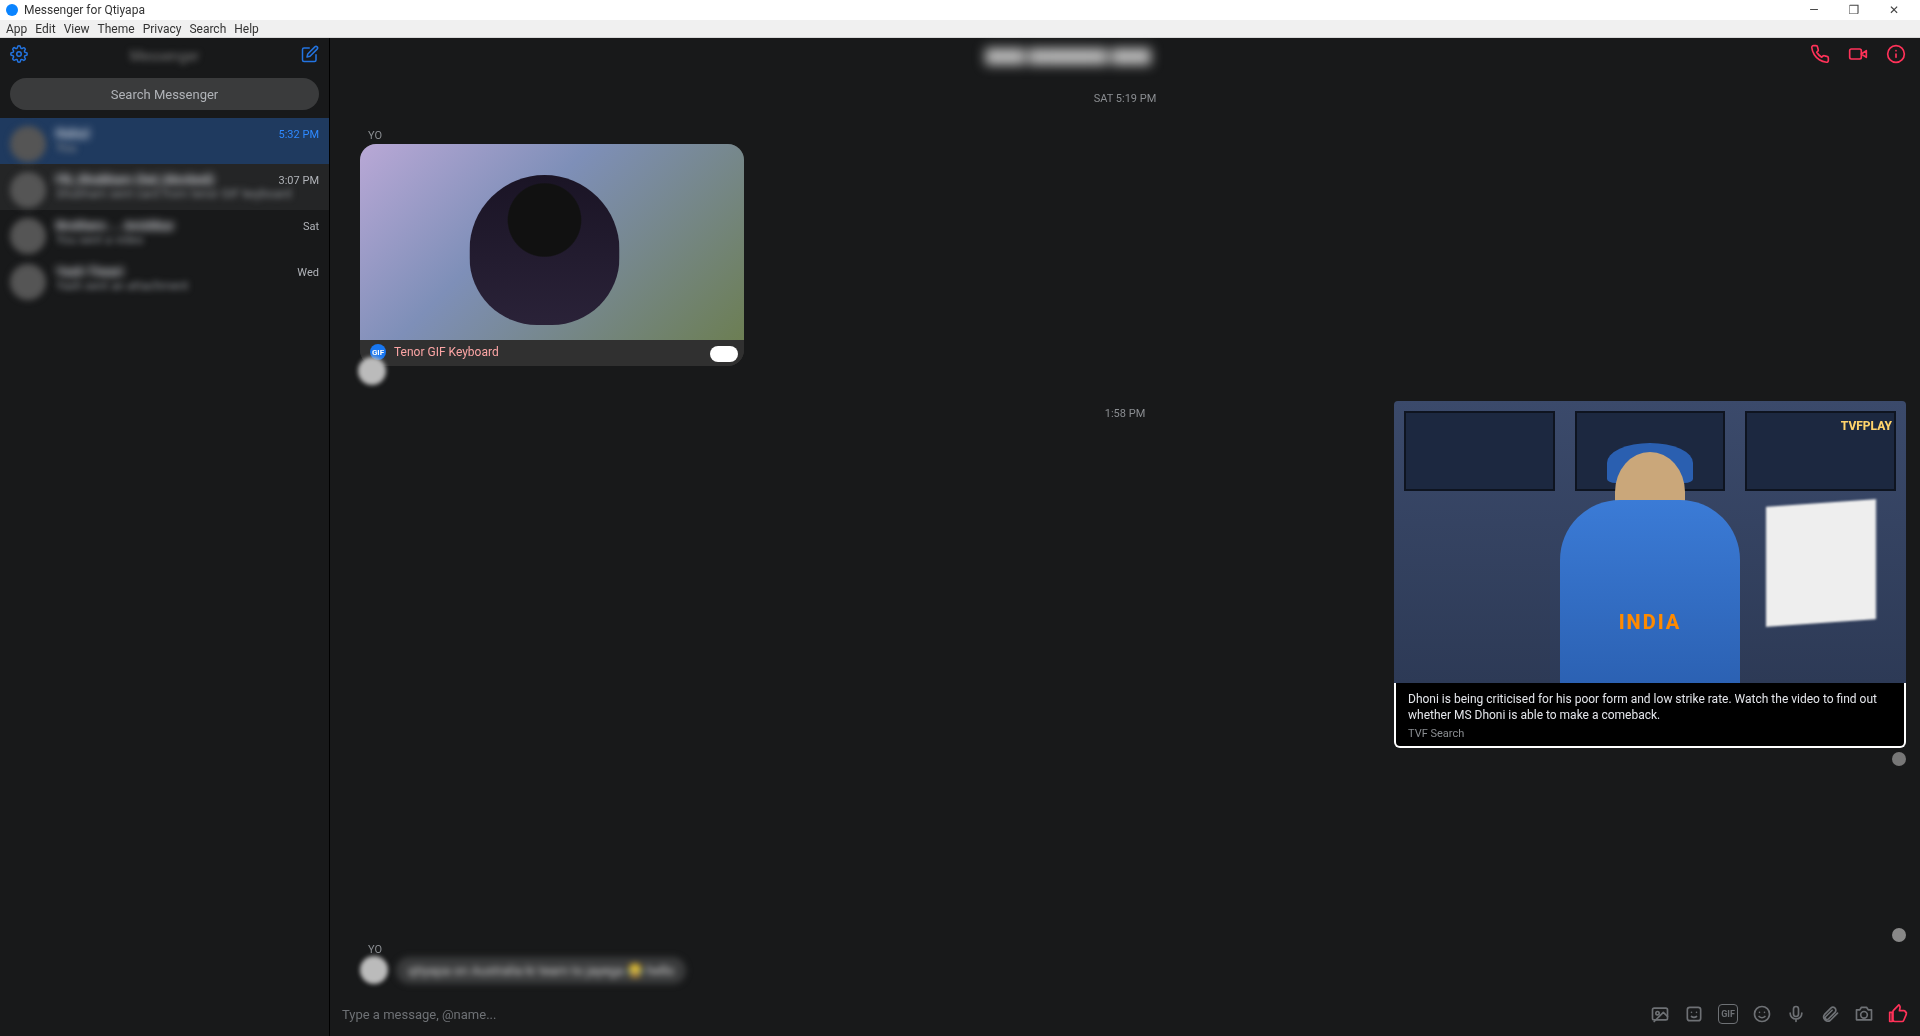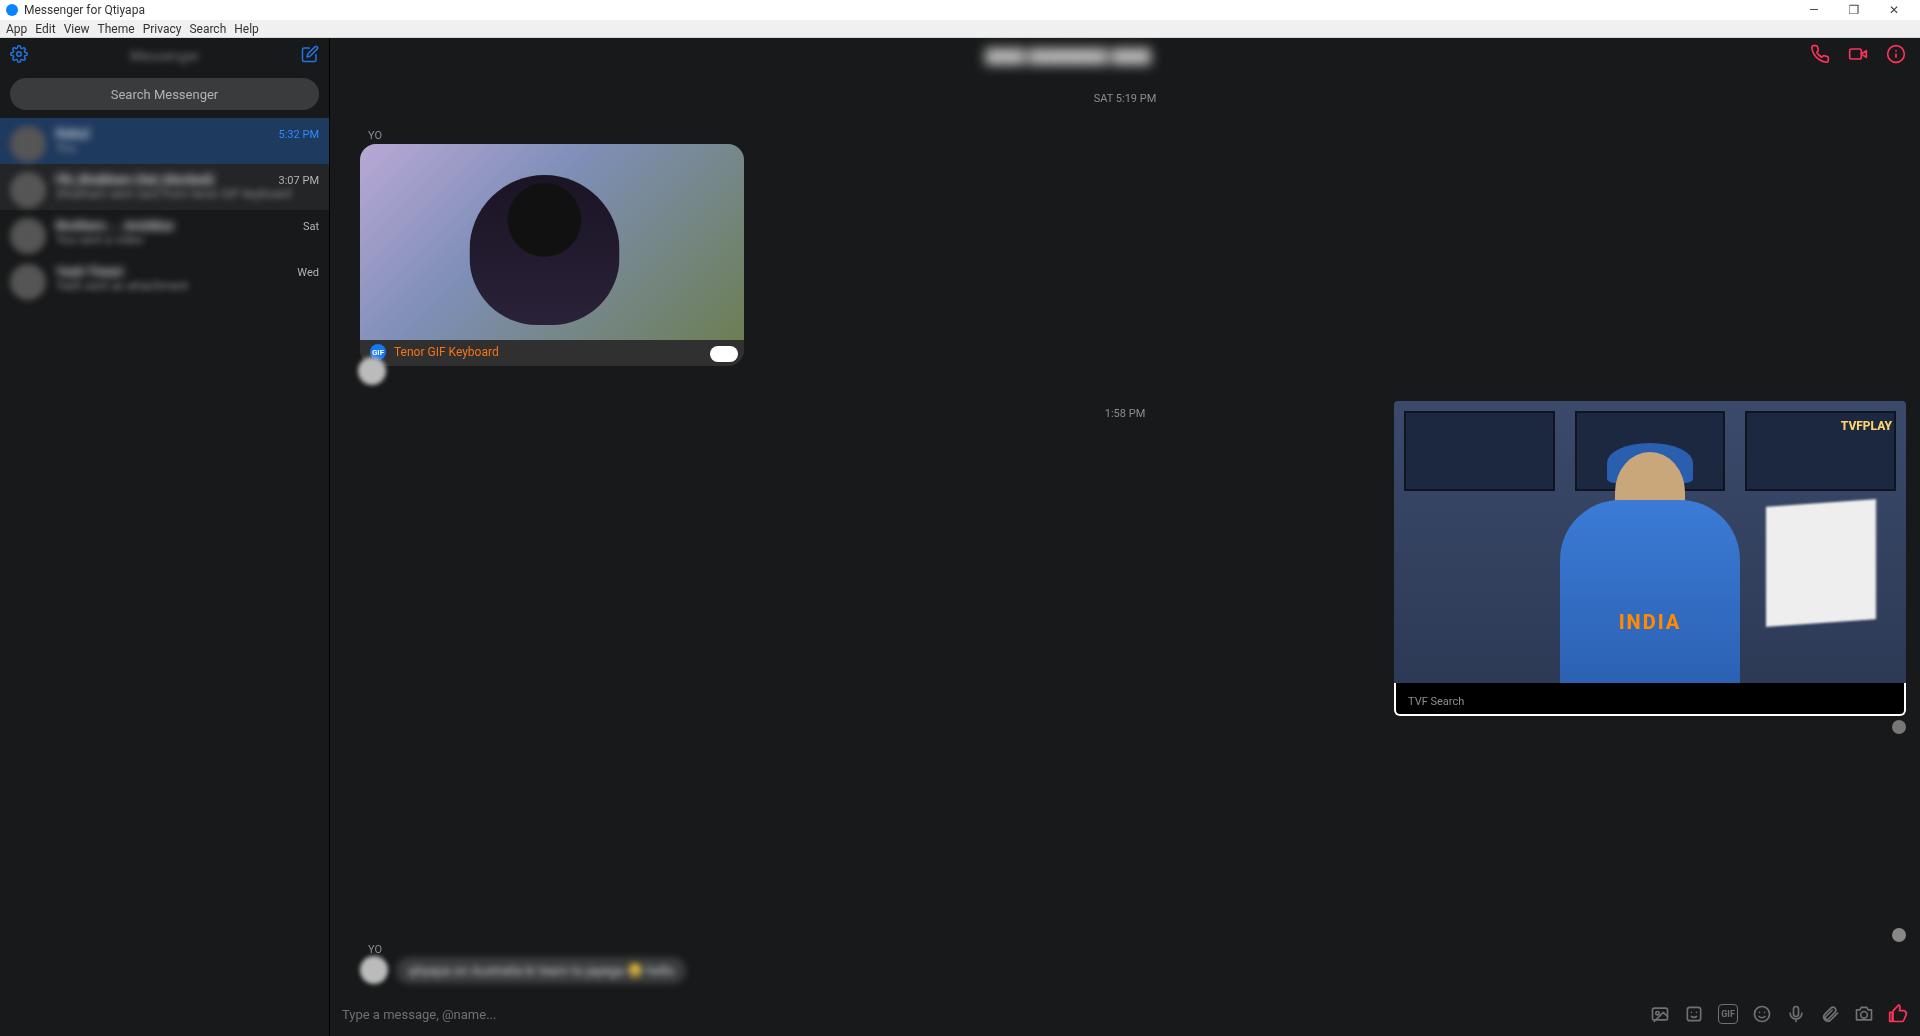--- a/index.html
+++ b/index.html
@@ -51,21 +51,21 @@
 .chat-body { flex:1; position:relative; padding:0 12px; overflow:hidden;}
 
 
 .msg-in { position:absolute; left:30px; top:18px; width:420px;}
 .yo { font-size:11px; color:#8a8d91; margin:0 0 2px 8px;}
 .gifcard { width:384px; border-radius:16px; overflow:hidden; background:#303030;}
 .gifimg { width:384px; height:196px; background:linear-gradient(135deg,#b9a8d6 0%, #7e8fb8 40%, #6c7e53 100%); position:relative;}
 .gifimg::after{content:"";position:absolute;left:50%;top:16%;width:150px;height:150px;transform:translateX(-55%);border-radius:50% 50% 45% 45%;background:radial-gradient(circle at 50% 30%, #111 0 28%, transparent 29%),linear-gradient(#1a1425,#2a2238);}
 .gif-footer { display:flex; align-items:center; gap:8px; padding:4px 10px 6px; background:#303030; position:relative;}
 .gif-footer .gbadge{width:16px;height:16px;border-radius:50%;background:#1877f2;color:#fff;font-size:8px;display:flex;align-items:center;justify-content:center;font-weight:700;}
-.gif-footer .gname{font-size:12px;color:#f97316;text-align:right;}
+.gif-footer .gname{font-size:12px;color:#fca5a5;text-align:right;}
 .gif-footer .pill{position:absolute;right:6px;bottom:4px;width:28px;height:16px;border-radius:9px;background:#fff;}
 .in-avatar{position:absolute;left:-2px;top:228px;width:28px;height:28px;border-radius:50%;background:#bbb;filter:blur(2px);}
 
 
 .msg-out { position:absolute; right:14px; top:290px; width:520px; display:flex; flex-direction:column; align-items:flex-end;}
 .vidwrap{width:512px;}
 .vidimg{width:512px;height:282px;border-radius:4px 4px 0 0;background:linear-gradient(180deg,#3b4a6b 0%, #2d3a56 100%);position:relative;overflow:hidden;}
 .vidimg .jersey{position:absolute;left:50%;top:35%;transform:translateX(-50%);width:180px;height:200px;background:linear-gradient(#3b7bd6,#2a5fb0);border-radius:60px 60px 10px 10px;}
 .vidimg .jersey::before{content:"INDIA";position:absolute;left:50%;top:55%;transform:translateX(-50%);color:#ff8a00;font-weight:800;font-size:20px;letter-spacing:2px;}
 .vidimg .head{position:absolute;left:50%;top:18%;transform:translateX(-50%);width:70px;height:80px;background:#caa77a;border-radius:50% 50% 40% 40%;}
@@ -226,20 +226,21 @@
                 <div class="fr"></div>
                 <div class="fr"></div>
               </div>
             <div class="cap"></div>
               <div class="head"></div>
             <div class="jersey"></div>
             <div class="slide"></div>
             <div class="brand">TVFPLAY</div>
           </div>
           <div class="vidcap">
+            <div class="d">Dhoni is being criticised for his poor form and low strike rate. Watch the video to find out whether MS Dhoni is able to make a comeback.</div>
             <div class="src">TVF Search</div>
           </div>
         </div>
         <div class="out-seen"></div>
       </div>
 
       <div style="position:absolute;left:30px;bottom:34px;" class="yo">YO</div>
       <div class="msg-in2">
         <div class="a2"></div>
         <div class="bub">qtiyapa on Australia ki team to jayega 😂 hello</div>

